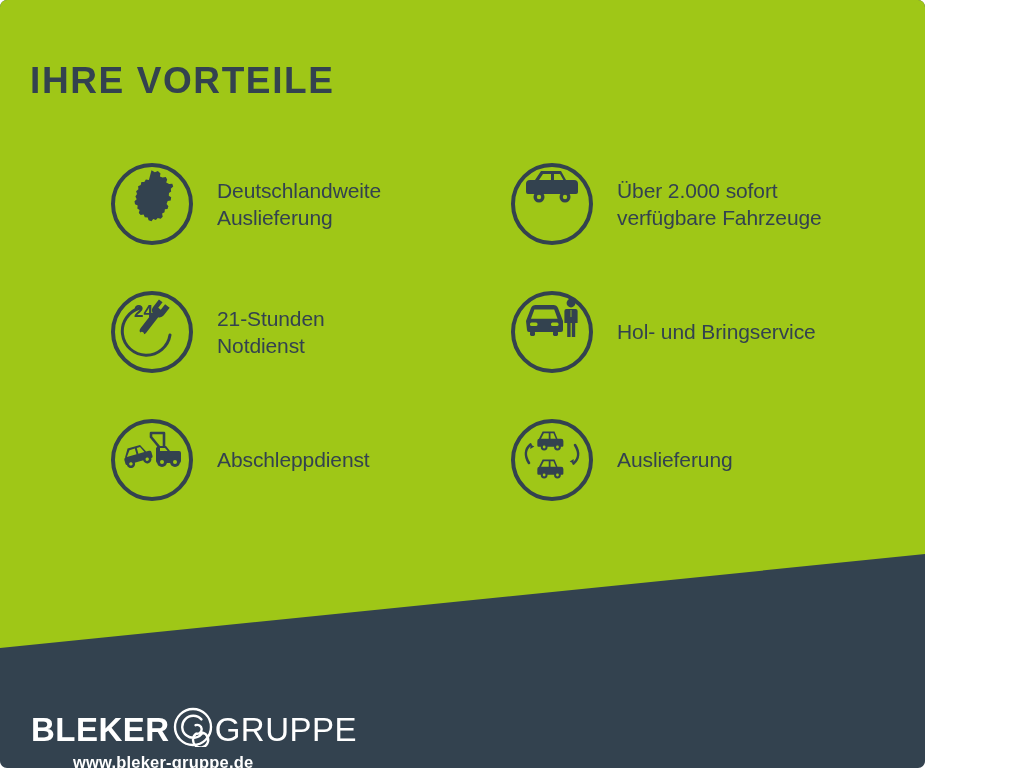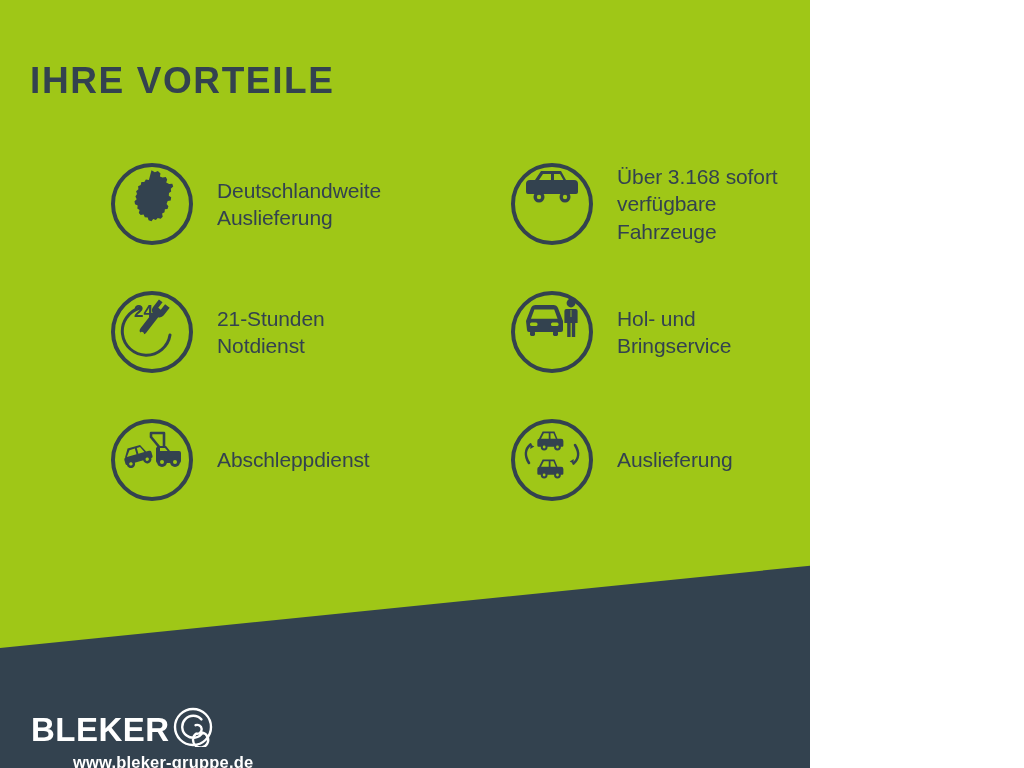--- a/index.html
+++ b/index.html
@@ -1,22 +1,22 @@
 <!DOCTYPE html>
 <html><head>
 <meta charset="utf-8">
 <style>
   * { margin:0; padding:0; box-sizing:border-box; }
   html, body {
     width:1024px; height:768px; overflow:hidden;
     font-family:"Liberation Sans", sans-serif;
   }
   #slide {
-    position:relative; width:810px; height:768px;
-    background:#33424f; overflow:hidden;
+    position:relative; width:925px; height:768px;
+    background:#33424f; overflow:hidden;border-radius:7px;
   }
   
   #green-panel {
     position:absolute; left:0; top:0; width:1024px; height:768px;
     background:#9fc717;
     clip-path: polygon(0 0, 1024px 0, 1024px 544px, 0 648px);
   }
   #title {
     position:absolute; left:30px; top:62px;
     font-size:37px; font-weight:bold; letter-spacing:1.6px;
@@ -78,21 +78,21 @@
     <div class="icon-ring">
       <svg width="60" height="38" viewBox="0 0 60 38" aria-hidden="true">
         <path fill="#33424f" d="M13 13 L19 4 h20 l5 9 h8 a4 4 0 0 1 4 4 v8 a2 2 0 0 1 -2 2 h-48 a2 2 0 0 1 -2 -2 v-8 a4 4 0 0 1 4 -4 z"></path>
         <path fill="#9fc717" d="M21 7 h8 v6 h-12 z M32 7 h6 l3.4 6 h-9.4 z"></path>
         <circle cx="17" cy="30" r="5.5" fill="#33424f"></circle>
         <circle cx="43" cy="30" r="5.5" fill="#33424f"></circle>
         <circle cx="17" cy="30" r="2.2" fill="#9fc717"></circle>
         <circle cx="43" cy="30" r="2.2" fill="#9fc717"></circle>
       </svg>
     </div>
-    <div class="benefit-label">Über 3.168 sofort
+    <div class="benefit-label">Über 2.000 sofort
 verfügbare Fahrzeuge</div>
   </div>
 
   <div class="benefit col-a row-2">
     <div class="icon-ring">
       <svg width="64" height="64" viewBox="0 0 64 64" aria-hidden="true">
         <path d="M20 13 A24 24 0 1 0 50 40" fill="none" stroke="#33424f" stroke-width="3" stroke-linecap="round"></path>
         <text x="14" y="22" font-family="Liberation Sans, sans-serif" font-size="17" font-weight="bold" fill="#33424f">24</text>
         <g transform="rotate(38 38 24)">
           <path fill="#33424f" d="M34.5 8 l0 7 -3.2 0 0-7 -4.6 0 0 9.5 a5.6 5.6 0 0 0 3.2 5.0 l0 19.5 a3.6 3.6 0 0 0 7.2 0 l0-19.5 a5.6 5.6 0 0 0 3.2-5.0 l0-9.5 z"></path>
@@ -184,17 +184,18 @@
 
   <div id="logo-block">
     <div id="logo-row">
       <span class="logo-word logo-bold">BLEKER</span>
       <span id="logo-mark">
         <svg width="40" height="40" viewBox="0 0 40 40" aria-hidden="true">
           <circle cx="20" cy="20" r="18" fill="none" stroke="#ffffff" stroke-width="2.4"></circle>
           <path d="M28.4 12.4 A11 11 0 1 0 29.6 25.6 A7.6 7.6 0 1 1 23.4 26.6 A4.4 4.4 0 1 0 22.6 18.2" fill="none" stroke="#ffffff" stroke-width="2.4" stroke-linecap="round"></path>
         </svg>
       </span>
+      <span class="logo-word logo-light">GRUPPE</span>
     </div>
     <div id="logo-url">www.bleker-gruppe.de</div>
   </div>
 
 </div>
 
 </body></html>

